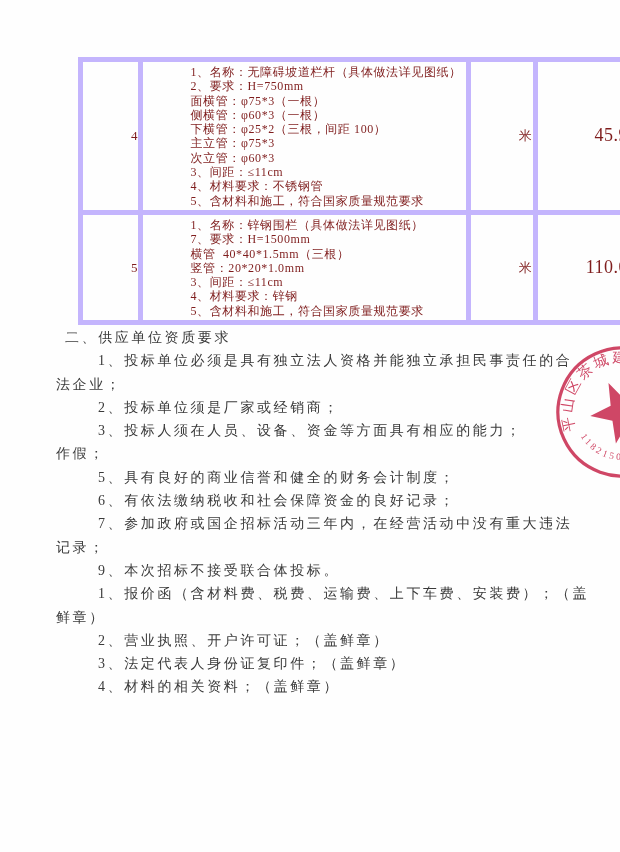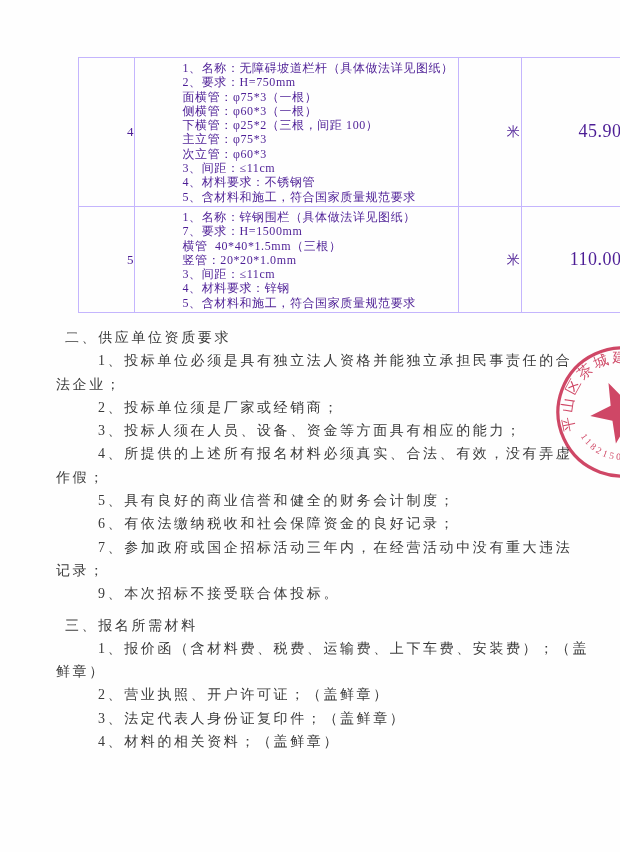--- a/index.html
+++ b/index.html
@@ -12,22 +12,22 @@
     font-family:"Liberation Serif", serif;
     color:#3c3c3c;
   }
 
   
   .spec-table {
     position:absolute; left:78px; top:57px;
     border-collapse:collapse; table-layout:fixed;
   }
   .spec-table td {
-    border:1px solid #c4b5fd;
-    color:#4c1d95;
+    border:5px solid #c4b5fd;
+    color:#7f1d1d;
     padding-left:48px;
   }
   .cell-no   { width:34px;  text-align:center; vertical-align:middle; font-size:13px; }
   .cell-desc { width:284px; vertical-align:top; padding:3px 4px 2px 6px; }
   .cell-unit { width:82px;  text-align:center; vertical-align:middle; font-size:13px; letter-spacing:1px; }
   .cell-qty  { width:80px;  text-align:right;  vertical-align:middle; padding-right:16px; font-size:18px; letter-spacing:0.5px; }
   .row-4 td { height:146px; }
   .row-5 td { height:99px; }
   .dl { font-size:12px; line-height:14.3px; letter-spacing:0.6px; white-space:pre; }
 
@@ -92,28 +92,26 @@
     </tr>
   </tbody>
     </table>
 
   <div class="body-text">
     <div class="ln i-heading">二、供应单位资质要求</div>
     <div class="ln i-item">1、投标单位必须是具有独立法人资格并能独立承担民事责任的合</div>
     <div class="ln i-cont">法企业；</div>
     <div class="ln i-item">2、投标单位须是厂家或经销商；</div>
     <div class="ln i-item">3、投标人须在人员、设备、资金等方面具有相应的能力；</div>
-    <div class="ln i-item">4、所提供的上述所有报名材料必须真实、合法、有效，没有弄虚</div>
     <div class="ln i-cont">作假；</div>
     <div class="ln i-item">5、具有良好的商业信誉和健全的财务会计制度；</div>
     <div class="ln i-item">6、有依法缴纳税收和社会保障资金的良好记录；</div>
     <div class="ln i-item">7、参加政府或国企招标活动三年内，在经营活动中没有重大违法</div>
     <div class="ln i-cont">记录；</div>
     <div class="ln i-item">9、本次招标不接受联合体投标。</div>
-    <div class="ln i-heading">三、报名所需材料</div>
     <div class="ln i-item">1、报价函（含材料费、税费、运输费、上下车费、安装费）；（盖</div>
     <div class="ln i-cont">鲜章）</div>
     <div class="ln i-item">2、营业执照、开户许可证；（盖鲜章）</div>
     <div class="ln i-item">3、法定代表人身份证复印件；（盖鲜章）</div>
     <div class="ln i-item">4、材料的相关资料；（盖鲜章）</div>
   </div>
 
   <svg class="seal" width="200" height="200" viewBox="0 0 200 200">
     <g transform="rotate(-25 100 100)">
       <circle cx="100" cy="100" r="64" fill="none" stroke="#cb3355" stroke-width="3.2"></circle>

